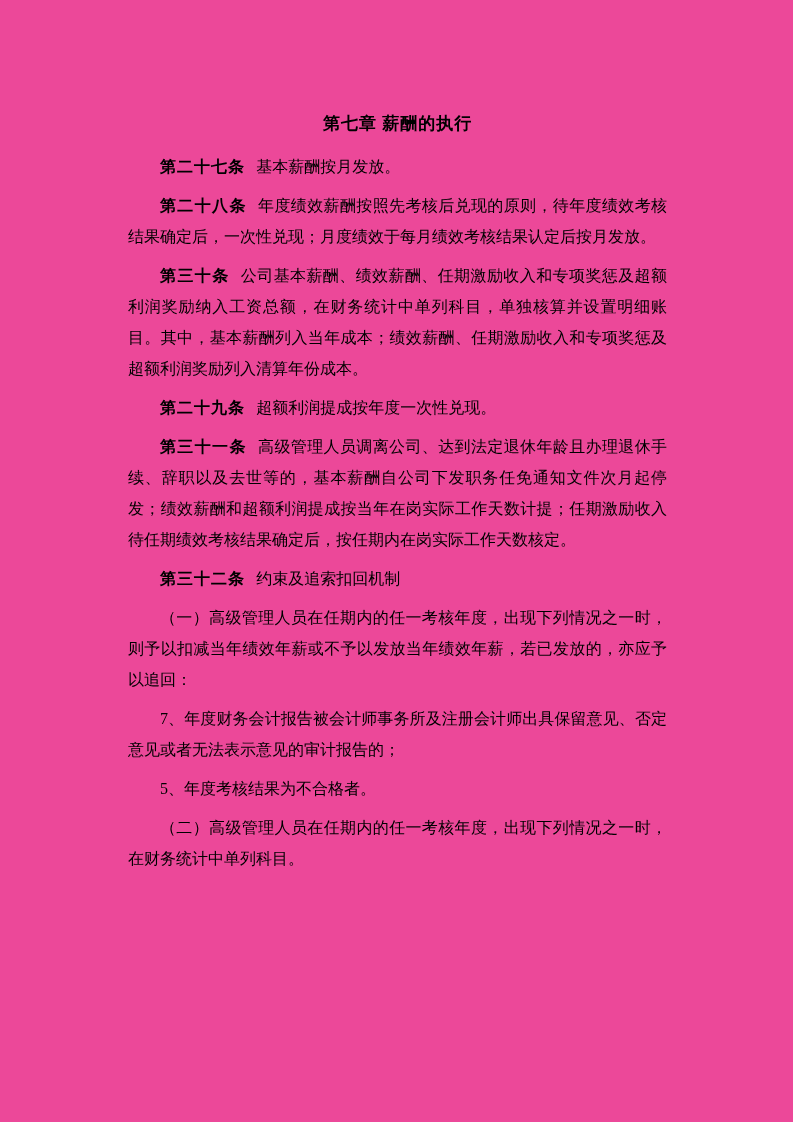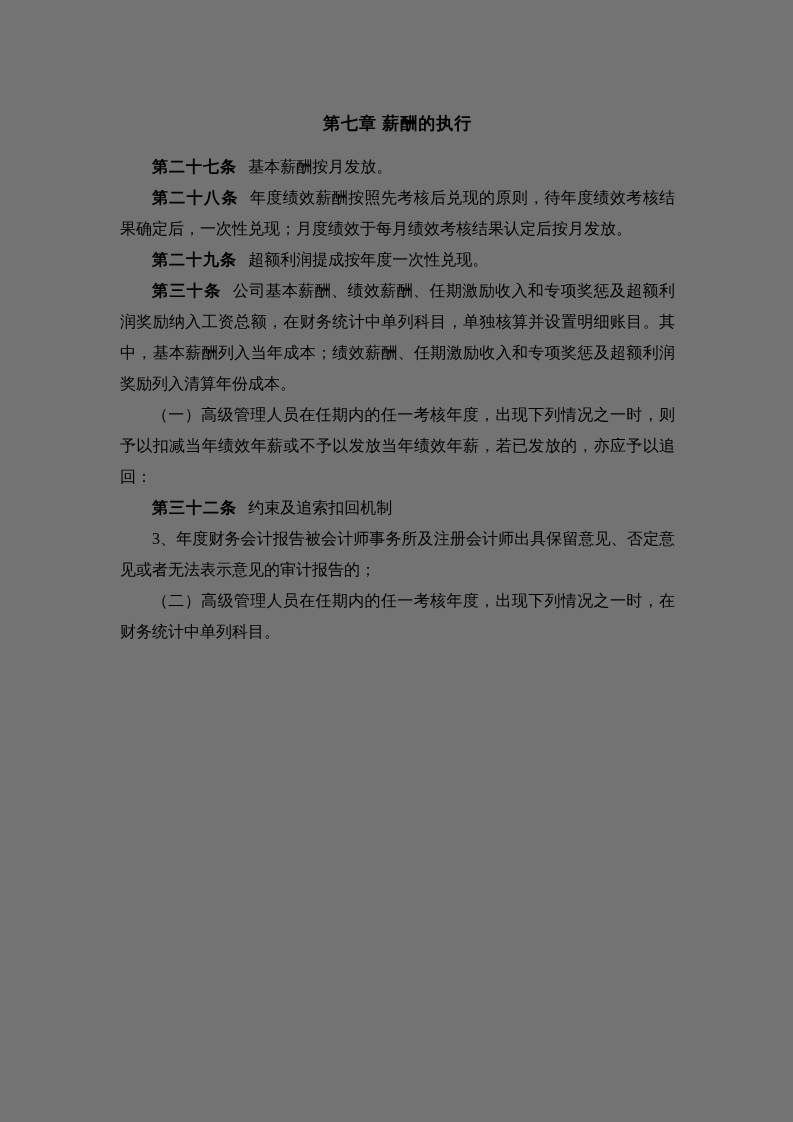--- a/index.html
+++ b/index.html
@@ -5,59 +5,61 @@
   html, body {
     margin: 0;
     padding: 0;
     background: #ffffff;
   }
   .page {
     position: relative;
     width: 793px;
     height: 1122px;
     margin: 0 auto;
-    background: #737373;
+    background: #ec4899;
     box-sizing: border-box;
     padding: 96px 118px 60px 120px;
     font-family: "Liberation Serif", "DejaVu Serif", serif;
     color: #000000;
     overflow: hidden;
   }
   .doc-body {
     font-size: 16px;
     line-height: 31px;
     text-align: justify;
   }
   .chapter-heading {
     font-size: 17px;
     font-weight: bold;
     text-align: center;
     margin: 12px 0 12px 0;
     line-height: 31px;
     letter-spacing: 1px;
   }
   .para {
-    margin: 0;
+    margin: 8px;
     text-indent: 2em;
     word-break: break-all;
   }
   .article-lead {
     font-weight: bold;
     margin-right: 0.7em;
     letter-spacing: 1px;
   }
 </style>
 </head>
 <body>
 
 <div class="page">
   <div class="doc-body">
       <h2 class="chapter-heading">第七章 薪酬的执行</h2>
       <p class="para"><strong class="article-lead">第二十七条</strong>基本薪酬按月发放。</p>
       <p class="para"><strong class="article-lead">第二十八条</strong>年度绩效薪酬按照先考核后兑现的原则，待年度绩效考核结果确定后，一次性兑现；月度绩效于每月绩效考核结果认定后按月发放。</p>
+      <p class="para"><strong class="article-lead">第三十条</strong>公司基本薪酬、绩效薪酬、任期激励收入和专项奖惩及超额利润奖励纳入工资总额，在财务统计中单列科目，单独核算并设置明细账目。其中，基本薪酬列入当年成本；绩效薪酬、任期激励收入和专项奖惩及超额利润奖励列入清算年份成本。</p>
       <p class="para"><strong class="article-lead">第二十九条</strong>超额利润提成按年度一次性兑现。</p>
-      <p class="para"><strong class="article-lead">第三十条</strong>公司基本薪酬、绩效薪酬、任期激励收入和专项奖惩及超额利润奖励纳入工资总额，在财务统计中单列科目，单独核算并设置明细账目。其中，基本薪酬列入当年成本；绩效薪酬、任期激励收入和专项奖惩及超额利润奖励列入清算年份成本。</p>
+      <p class="para"><strong class="article-lead">第三十一条</strong>高级管理人员调离公司、达到法定退休年龄且办理退休手续、辞职以及去世等的，基本薪酬自公司下发职务任免通知文件次月起停发；绩效薪酬和超额利润提成按当年在岗实际工作天数计提；任期激励收入待任期绩效考核结果确定后，按任期内在岗实际工作天数核定。</p>
+      <p class="para"><strong class="article-lead">第三十二条</strong>约束及追索扣回机制</p>
       <p class="para">（一）高级管理人员在任期内的任一考核年度，出现下列情况之一时，则予以扣减当年绩效年薪或不予以发放当年绩效年薪，若已发放的，亦应予以追回：</p>
-      <p class="para"><strong class="article-lead">第三十二条</strong>约束及追索扣回机制</p>
-      <p class="para">3、年度财务会计报告被会计师事务所及注册会计师出具保留意见、否定意见或者无法表示意见的审计报告的；</p>
+      <p class="para">7、年度财务会计报告被会计师事务所及注册会计师出具保留意见、否定意见或者无法表示意见的审计报告的；</p>
+      <p class="para">5、年度考核结果为不合格者。</p>
       <p class="para">（二）高级管理人员在任期内的任一考核年度，出现下列情况之一时，在财务统计中单列科目。</p>
     </div>
 </div>
 
 </body></html>

